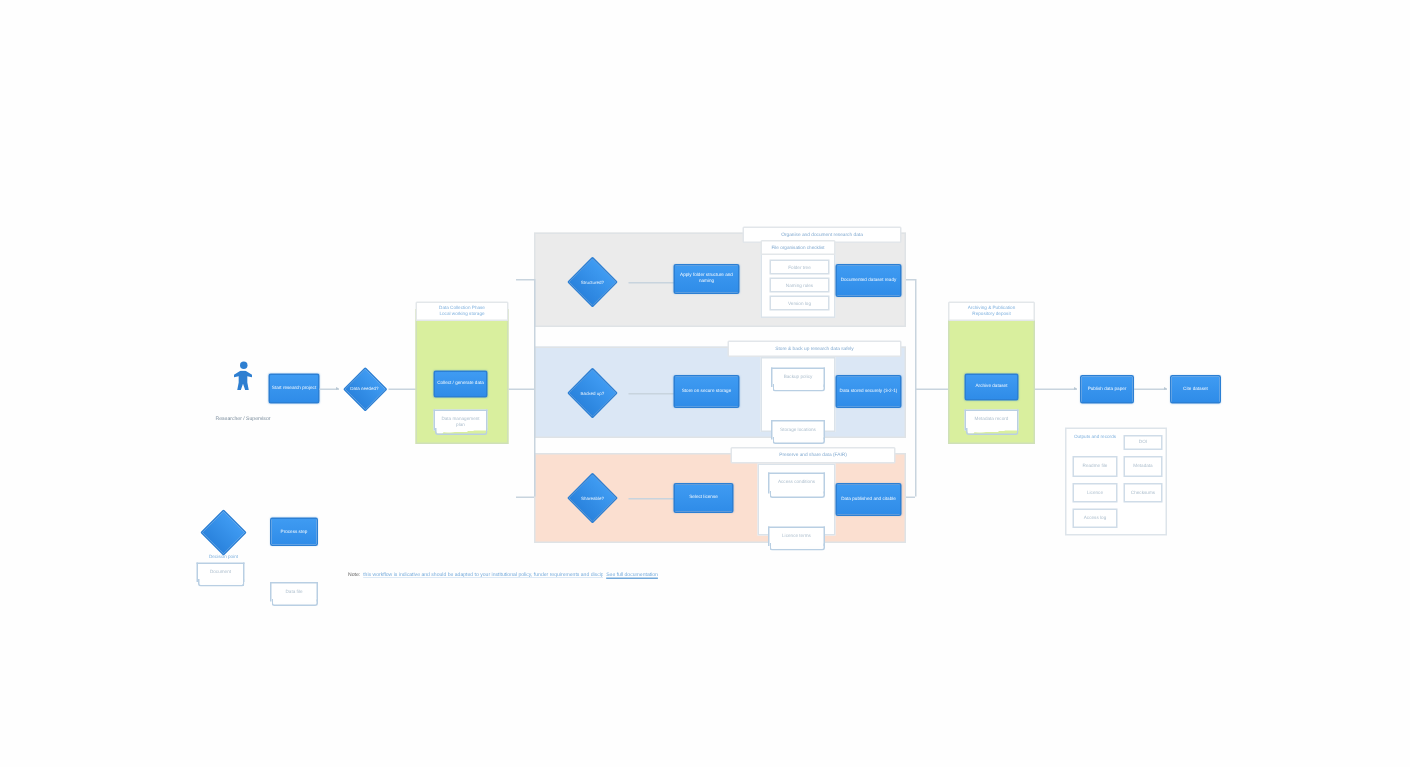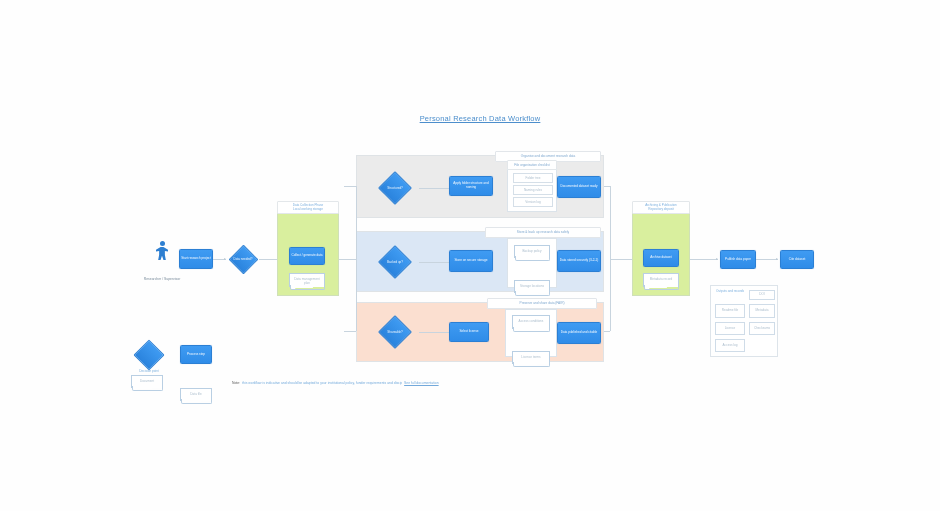--- a/index.html
+++ b/index.html
@@ -115,21 +115,20 @@
 
   
   .rtable{background:#fff;border:.5px solid #dde4ea;}
   .rcell{border:.5px solid #cfdce8;background:#fff;}
 </style>
 </head>
 <body>
 
 <div id="canvas">
 
-  <div class="abs title" style="left:330px;top:114px;width:300px;">Personal Research Data Workflow</div>
 
   <div class="abs" style="left:150px;top:241px;width:24px;height:34px;display:flex;flex-direction:column;align-items:center;">
     <div class="actor-head"></div>
     <div class="actor-body" style="margin-top:1px;"></div>
   </div>
   <div class="abs actor-label" style="left:124px;top:277px;width:76px;">Researcher / Supervisor</div>
 
   <div class="abs proc" style="left:179px;top:249px;width:34px;height:20px;">
     <div class="mtext w">Start research project</div>
   </div>

